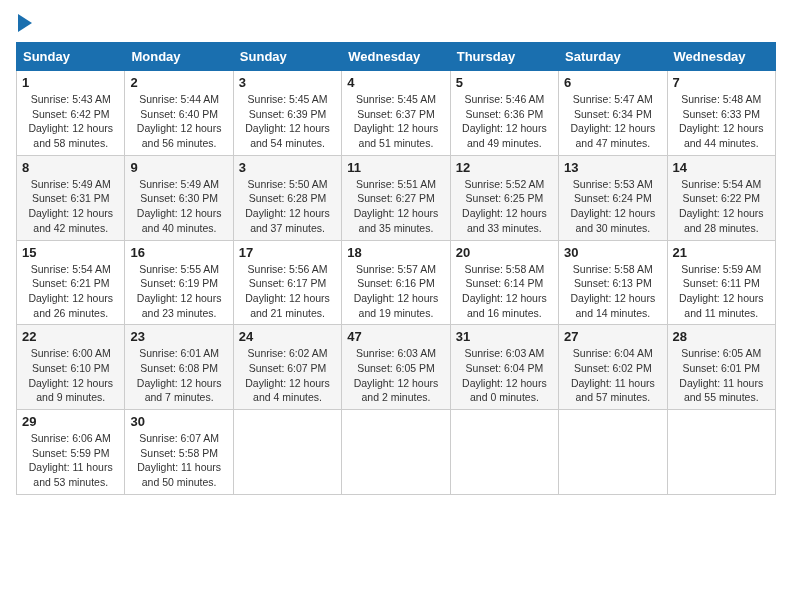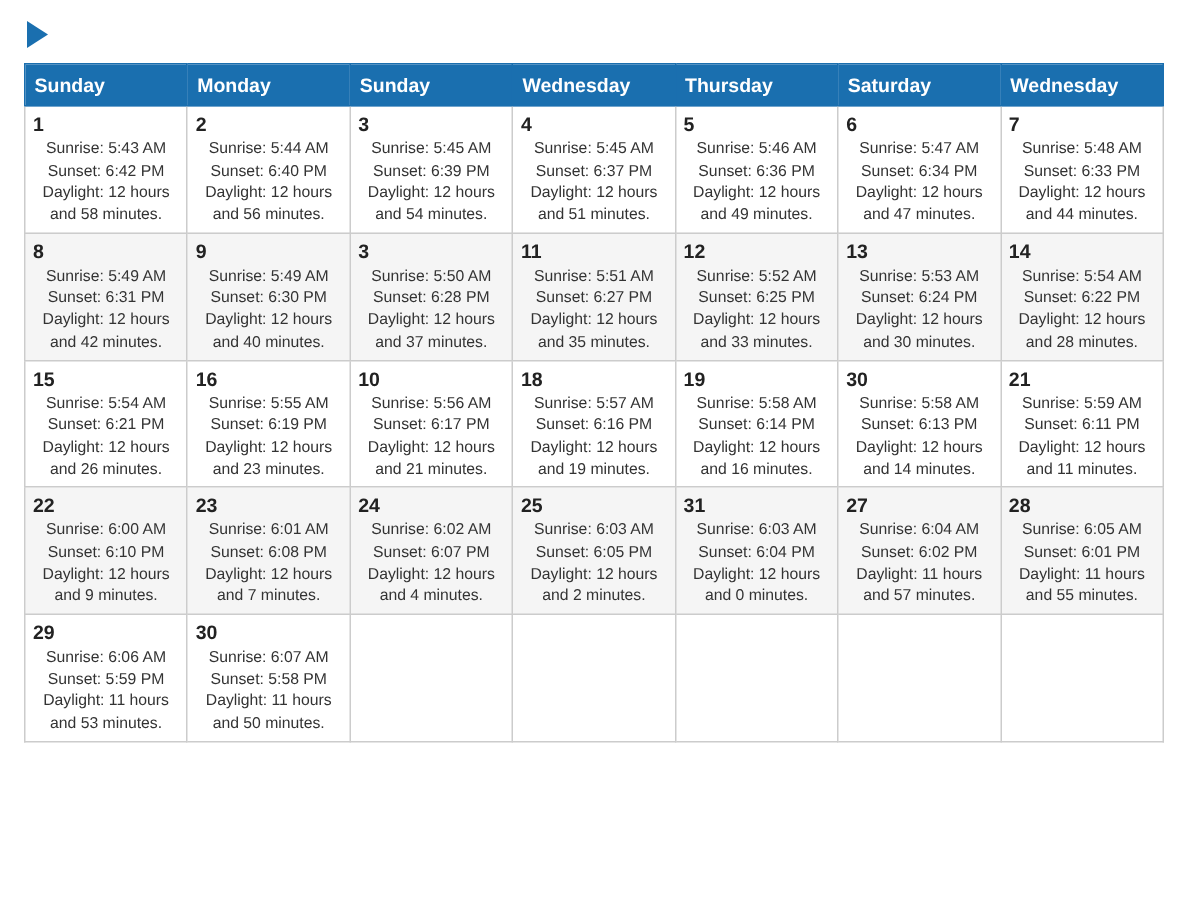--- a/index.html
+++ b/index.html
@@ -198,29 +198,29 @@
       <tr>
         <td>
           <span class="day-number">15</span>
           <div class="day-detail">Sunrise: 5:54 AM<br>Sunset: 6:21 PM<br>Daylight: 12 hours and 26 minutes.</div>
         </td>
         <td>
           <span class="day-number">16</span>
           <div class="day-detail">Sunrise: 5:55 AM<br>Sunset: 6:19 PM<br>Daylight: 12 hours and 23 minutes.</div>
         </td>
         <td>
-          <span class="day-number">10</span>
+          <span class="day-number">17</span>
           <div class="day-detail">Sunrise: 5:56 AM<br>Sunset: 6:17 PM<br>Daylight: 12 hours and 21 minutes.</div>
         </td>
         <td>
           <span class="day-number">18</span>
           <div class="day-detail">Sunrise: 5:57 AM<br>Sunset: 6:16 PM<br>Daylight: 12 hours and 19 minutes.</div>
         </td>
         <td>
-          <span class="day-number">19</span>
+          <span class="day-number">20</span>
           <div class="day-detail">Sunrise: 5:58 AM<br>Sunset: 6:14 PM<br>Daylight: 12 hours and 16 minutes.</div>
         </td>
         <td>
           <span class="day-number">30</span>
           <div class="day-detail">Sunrise: 5:58 AM<br>Sunset: 6:13 PM<br>Daylight: 12 hours and 14 minutes.</div>
         </td>
         <td>
           <span class="day-number">21</span>
           <div class="day-detail">Sunrise: 5:59 AM<br>Sunset: 6:11 PM<br>Daylight: 12 hours and 11 minutes.</div>
         </td>
@@ -232,21 +232,21 @@
         </td>
         <td>
           <span class="day-number">23</span>
           <div class="day-detail">Sunrise: 6:01 AM<br>Sunset: 6:08 PM<br>Daylight: 12 hours and 7 minutes.</div>
         </td>
         <td>
           <span class="day-number">24</span>
           <div class="day-detail">Sunrise: 6:02 AM<br>Sunset: 6:07 PM<br>Daylight: 12 hours and 4 minutes.</div>
         </td>
         <td>
-          <span class="day-number">25</span>
+          <span class="day-number">47</span>
           <div class="day-detail">Sunrise: 6:03 AM<br>Sunset: 6:05 PM<br>Daylight: 12 hours and 2 minutes.</div>
         </td>
         <td>
           <span class="day-number">31</span>
           <div class="day-detail">Sunrise: 6:03 AM<br>Sunset: 6:04 PM<br>Daylight: 12 hours and 0 minutes.</div>
         </td>
         <td>
           <span class="day-number">27</span>
           <div class="day-detail">Sunrise: 6:04 AM<br>Sunset: 6:02 PM<br>Daylight: 11 hours and 57 minutes.</div>
         </td>

